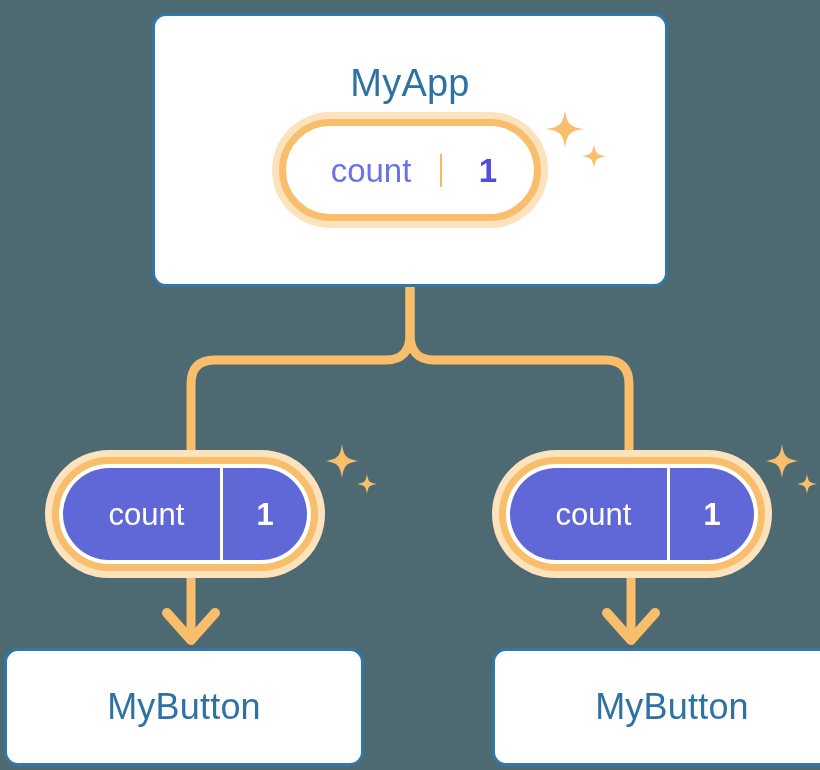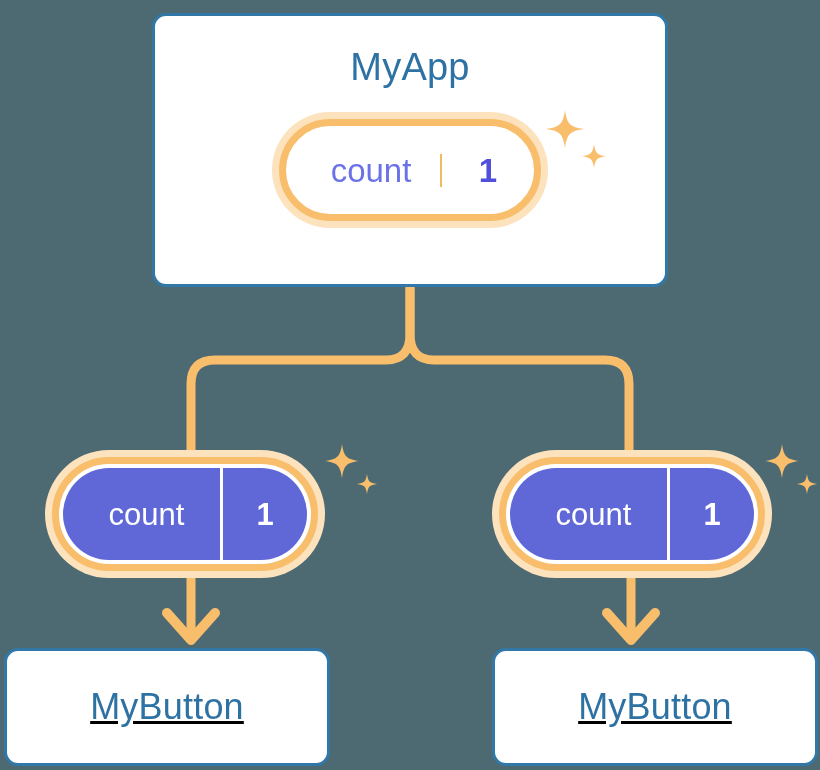--- a/index.html
+++ b/index.html
@@ -44,28 +44,27 @@
     letter-spacing: .2px;
     line-height: 1;
     white-space: nowrap;
   }
 
   #app-card {
     left: 152px;
     top: 13px;
     width: 516px;
     height: 274px;
-    padding-top: 32px;
+    padding-top: 48px;
   }
 
   .button-card {
-    width: 326px;
+    width: 360px;
     height: 118px;
     justify-content: center;
-    text-decoration: underline;
   }
   #button-card-left  { left: 4px;   top: 648px; }
   #button-card-right { left: 492px; top: 648px; }
   .button-card .card-title { font-size: 36px; }
 
   
   .pill-wrap {
     position: absolute;
     border-radius: 999px;
     background: #fce2bd;          

